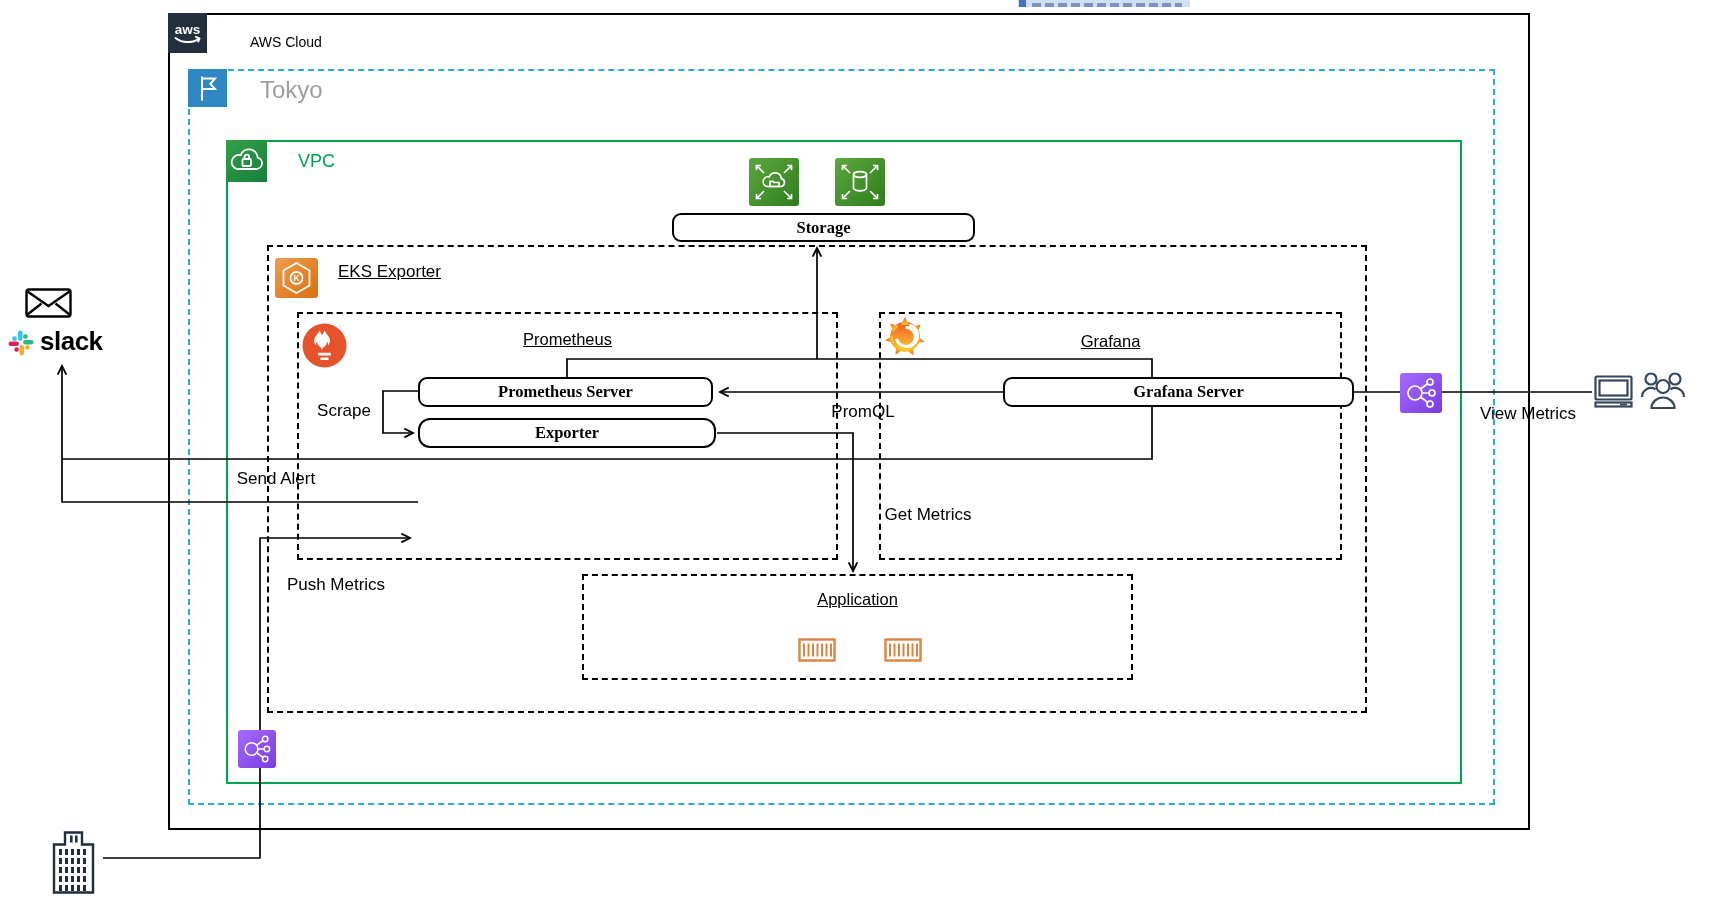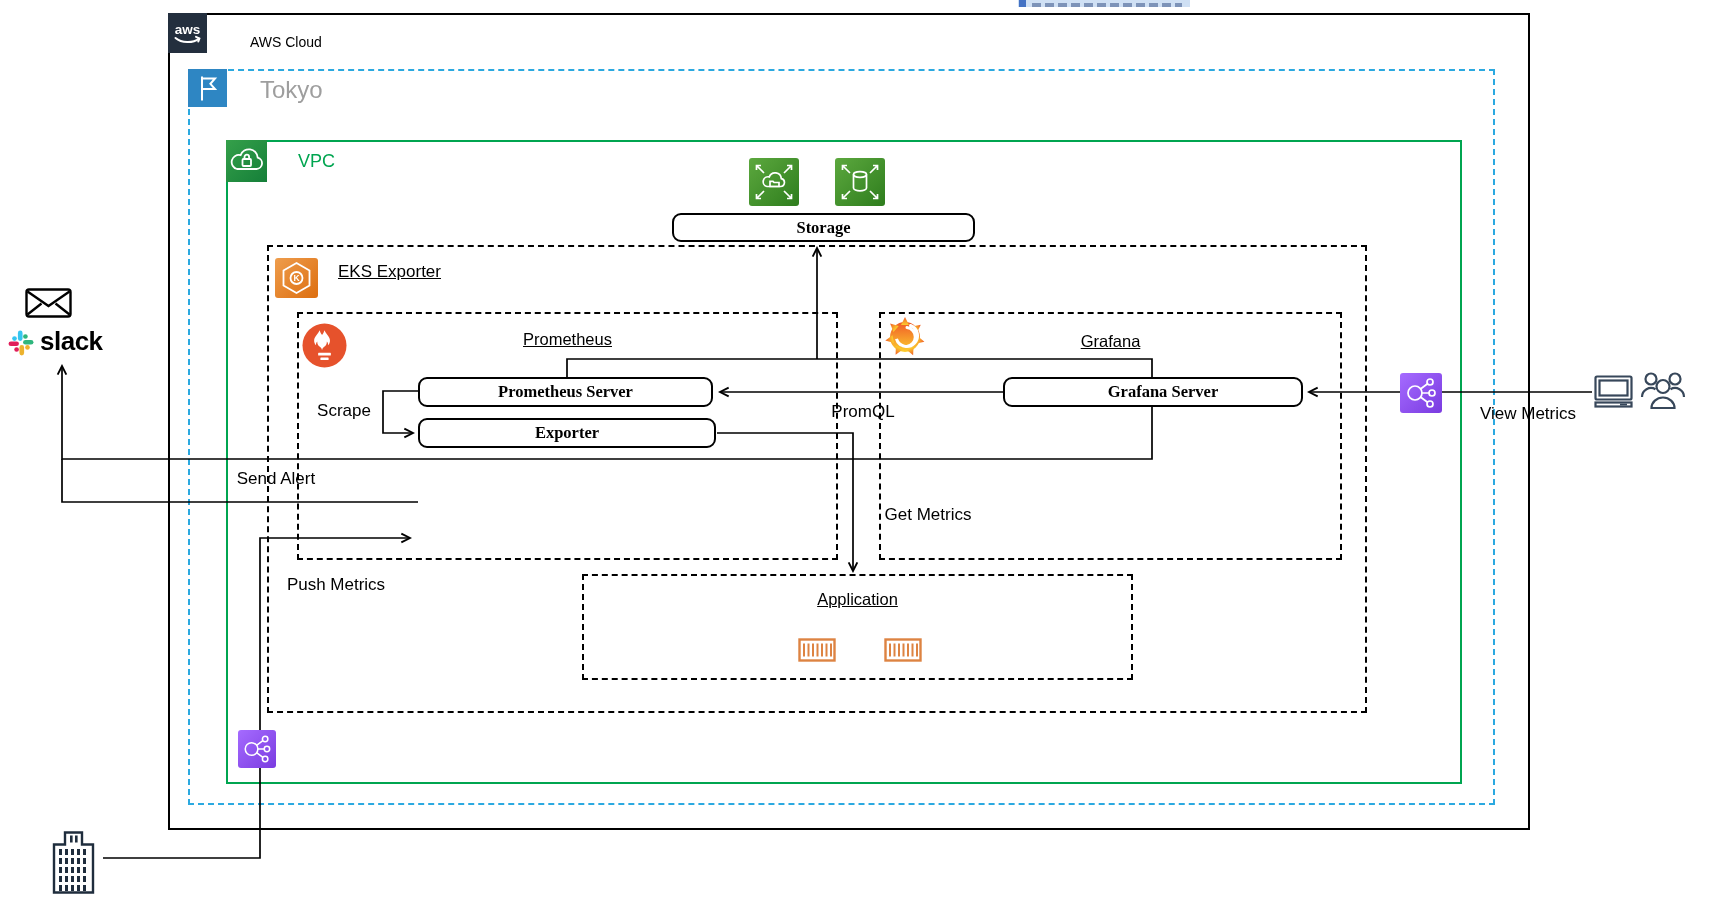--- a/index.html
+++ b/index.html
@@ -18,24 +18,24 @@
   #app-box{left:582px;top:574px;width:551px;height:106px;border:2px dashed #000;}
 
   
   #wires{position:absolute;left:0;top:0;z-index:2;pointer-events:none;}
 
   
   .node{position:absolute;z-index:3;background:#fff;border:2.2px solid #000;border-radius:9px;
         display:flex;align-items:center;justify-content:center;font-weight:bold;font-size:16.5px;font-family:Liberation Serif, serif;}
   #storage-node{left:672px;top:213px;width:303px;height:29px;}
   #prom-server-node{left:418px;top:377px;width:295px;height:30px;}
-  #exporter-node{left:418px;top:418px;width:298px;height:30px;}
+  #exporter-node{left:418px;top:418px;width:298px;height:30px;border-radius:12px;}
   #alert-manager-node{left:418px;top:487px;width:298px;height:30px;}
   #push-gateway-node{left:415px;top:523px;width:300px;height:29px;}
-  #graf-server-node{left:1003px;top:377px;width:300px;height:30px;padding-left:20px;}
+  #graf-server-node{left:1003px;top:377px;width:351px;height:30px;padding-left:20px;}
 
   
   .icon{position:absolute;z-index:4;}
   .icon svg{display:block;width:100%;height:100%;}
   #aws-logo{left:168px;top:13px;width:39px;height:40px;background:#232F3E;}
   #flag-icon{left:188px;top:69px;width:39px;height:38px;background:#2E86C3;}
   #vpc-icon{left:226px;top:140px;width:41px;height:42px;background:linear-gradient(135deg,#35A04A,#157F39);}
   #eks-icon{left:275px;top:258px;width:43px;height:40px;background:linear-gradient(135deg,#EE9D4D,#DD6E0F);border-radius:3px;}
   #prom-icon{left:302px;top:323px;width:45px;height:45px;}
   #graf-icon{left:882px;top:314px;width:46px;height:44px;}

